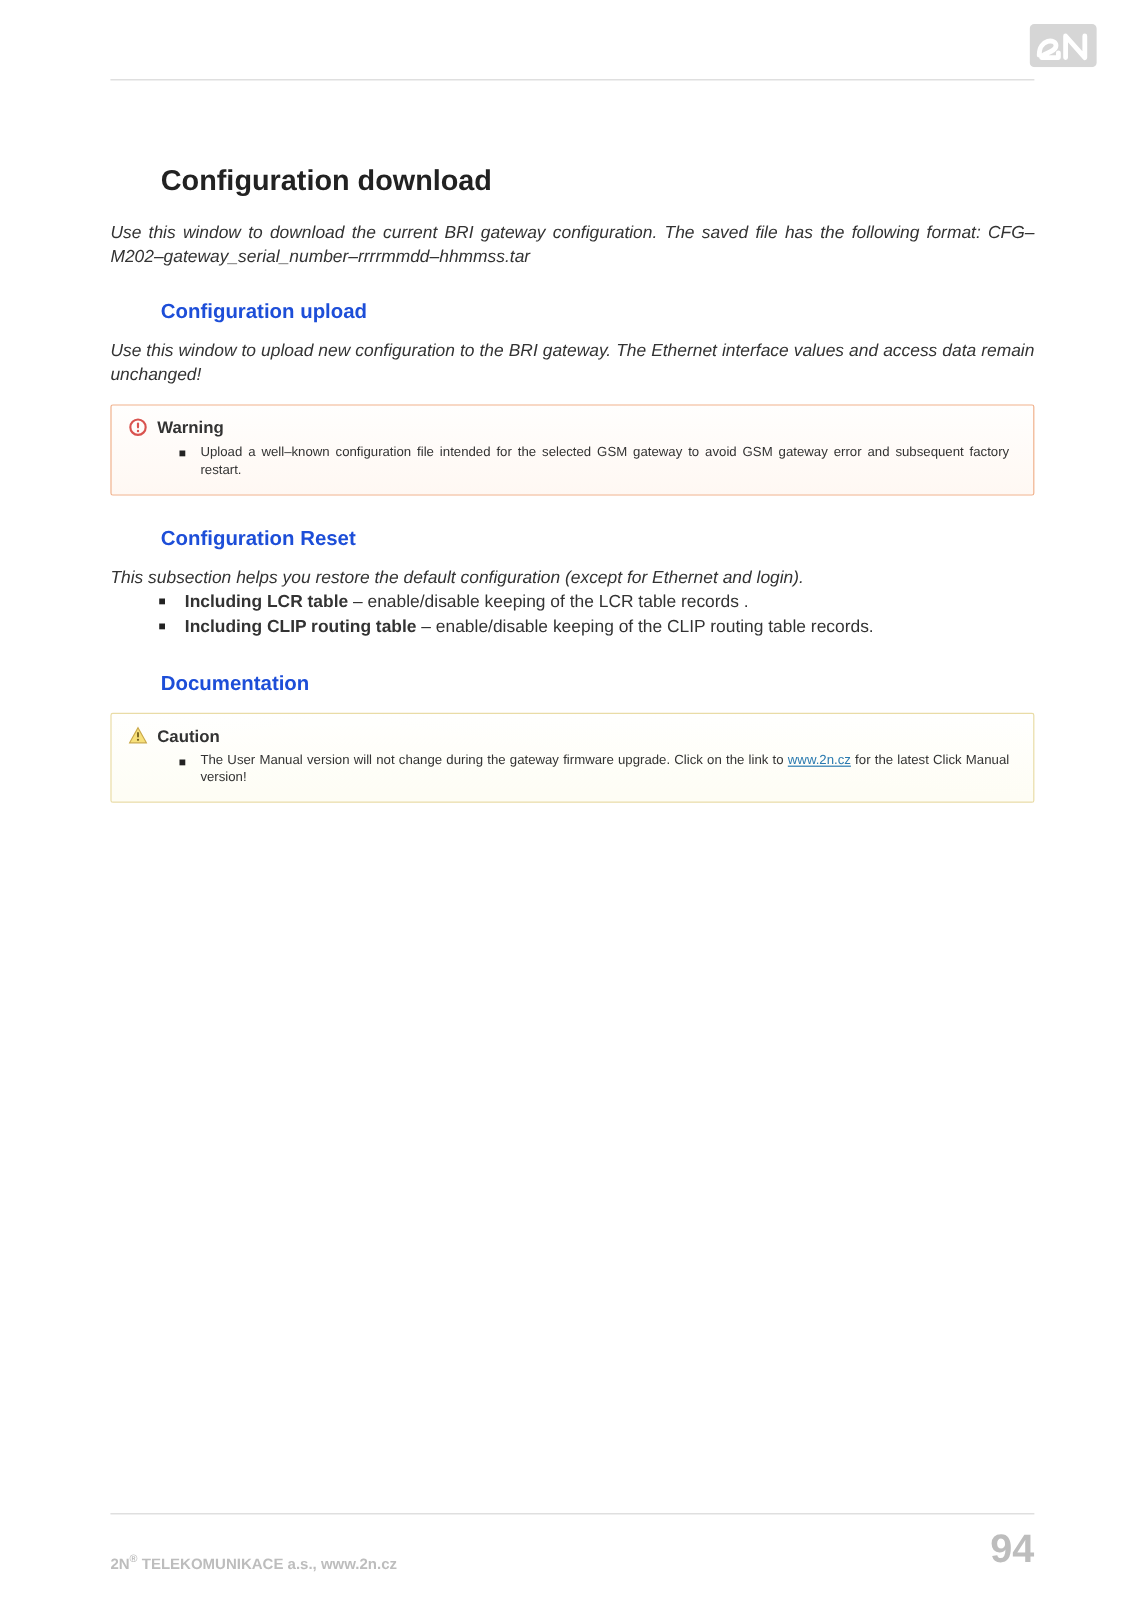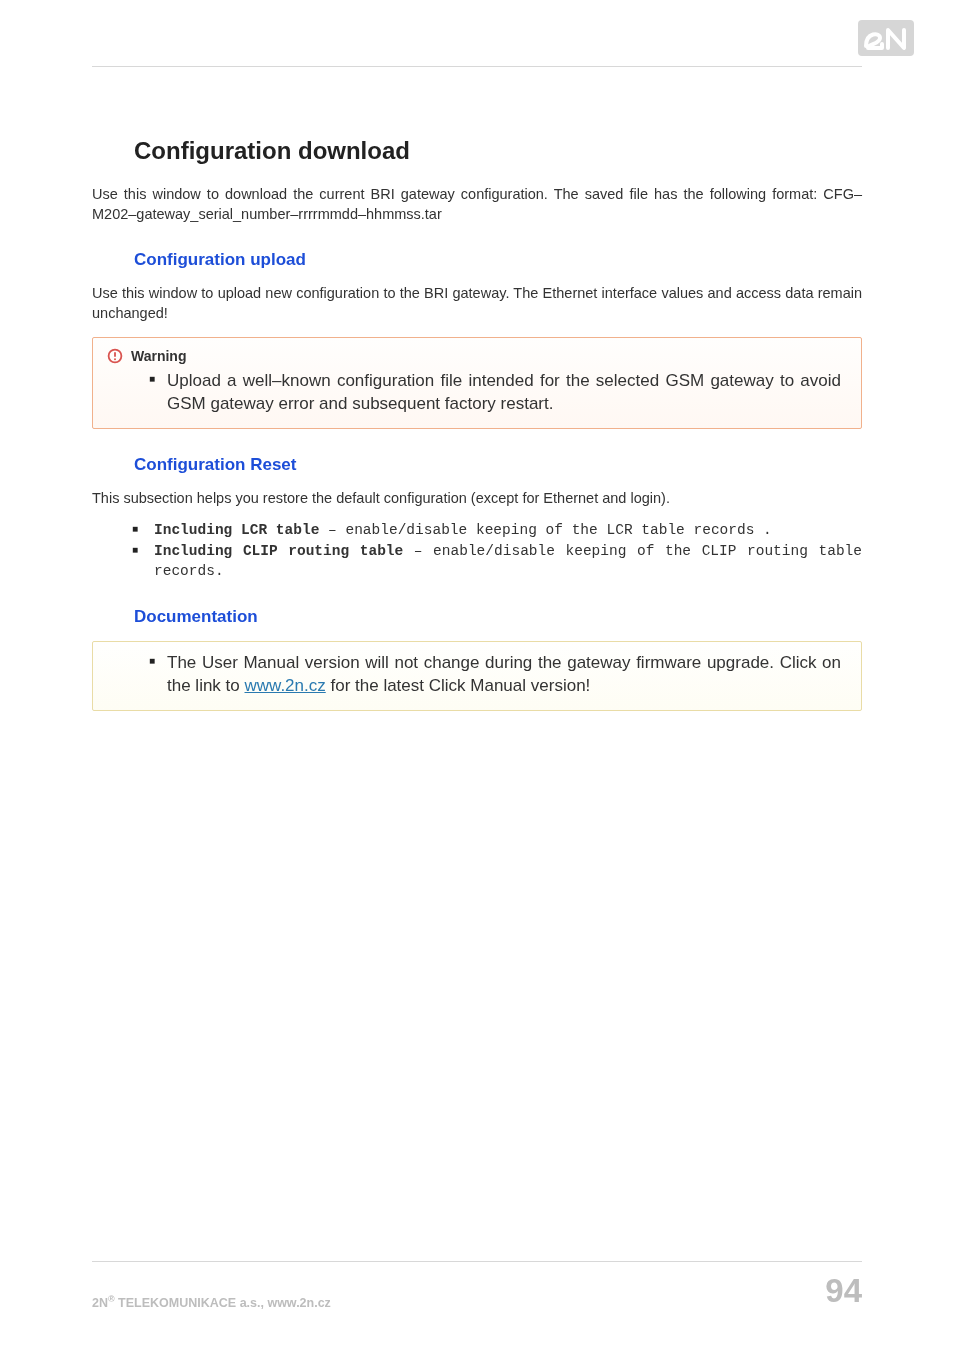--- a/index.html
+++ b/index.html
@@ -47,20 +47,21 @@
     margin-top: 26px;
     margin-bottom: 14px;
   }
   p.body {
     font-size: 14.5px;
     line-height: 1.35;
     color: #333;
     margin-left: -42px;
     margin-right: 0;
     text-align: justify;
+    font-style: italic;
   }
   ul.body-list {
     font-size: 14.5px;
     line-height: 1.35;
     color: #333;
     margin-left: -4px;
     padding-left: 20px;
     text-align: justify;
   }
   ul.body-list li {
@@ -102,21 +103,21 @@
     font-size: 14px;
     font-weight: bold;
     color: #333;
   }
   .callout ul {
     list-style: none;
     padding-left: 60px;
     padding-right: 6px;
   }
   .callout ul li {
-    font-size: 17px;
+    font-size: 11px;
     line-height: 1.35;
     color: #333;
     position: relative;
     text-align: justify;
   }
   .callout ul li::before {
     content: "■";
     position: absolute;
     left: -18px;
     top: 2px;
@@ -191,32 +192,40 @@
         <span class="callout-title">Warning</span>
       </div>
       <ul>
         <li>Upload a well–known configuration file intended for the selected GSM gateway to avoid GSM gateway error and subsequent factory restart.</li>
       </ul>
     </div>
 
     <h2>Configuration Reset</h2>
     <p class="body">This subsection helps you restore the default configuration (except for Ethernet and login).</p>
 
-    <ul class="body-list" style="margin-top:12px;font-family:Liberation Mono, monospace;">
+    <ul class="body-list" style="margin-top:0;">
       <li>
         <b>Including LCR table</b><span> – enable/disable keeping of the LCR table records .</span>
       </li>
       <li>
         <b>Including CLIP routing table</b><span> – enable/disable keeping of the CLIP routing table records.</span>
       </li>
     </ul>
 
     <h2>Documentation</h2>
 
     <div class="callout caution">
+      <div class="callout-head">
+        <svg class="icon-tri" viewBox="0 0 16 16">
+          <path d="M8 1.5 L15 14 L1 14 Z" fill="#f7e07a" stroke="#caa94a" stroke-width="1"></path>
+          <rect x="7.2" y="5" width="1.6" height="4.5" rx="0.8" fill="#7a6520"></rect>
+          <circle cx="8" cy="11.5" r="0.95" fill="#7a6520"></circle>
+        </svg>
+        <span class="callout-title">Caution</span>
+      </div>
       <ul>
         <li>
           <span>The User Manual version will not change during the gateway firmware upgrade. Click on the link to </span><a class="link" href="#">www.2n.cz</a><span> for the latest Click Manual version!</span>
         </li>
       </ul>
     </div>
 
   </div>
 
   <div class="footer">

